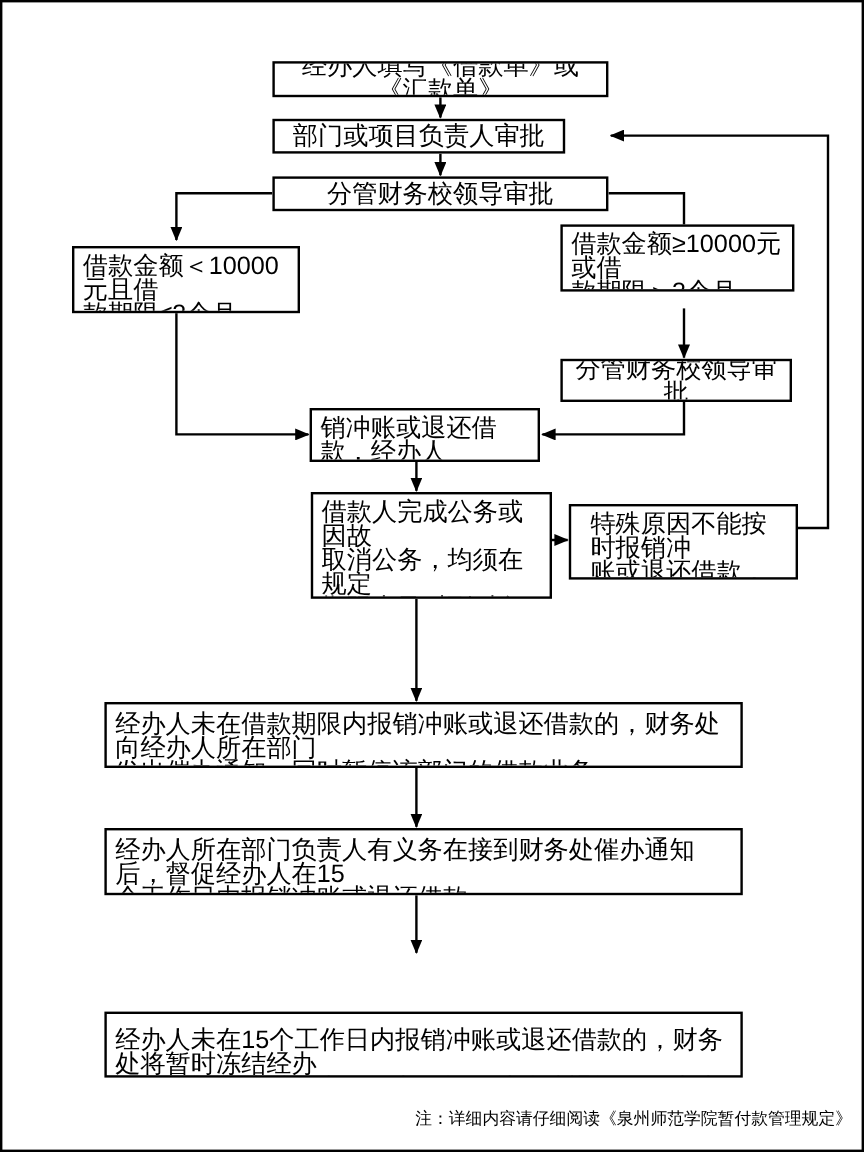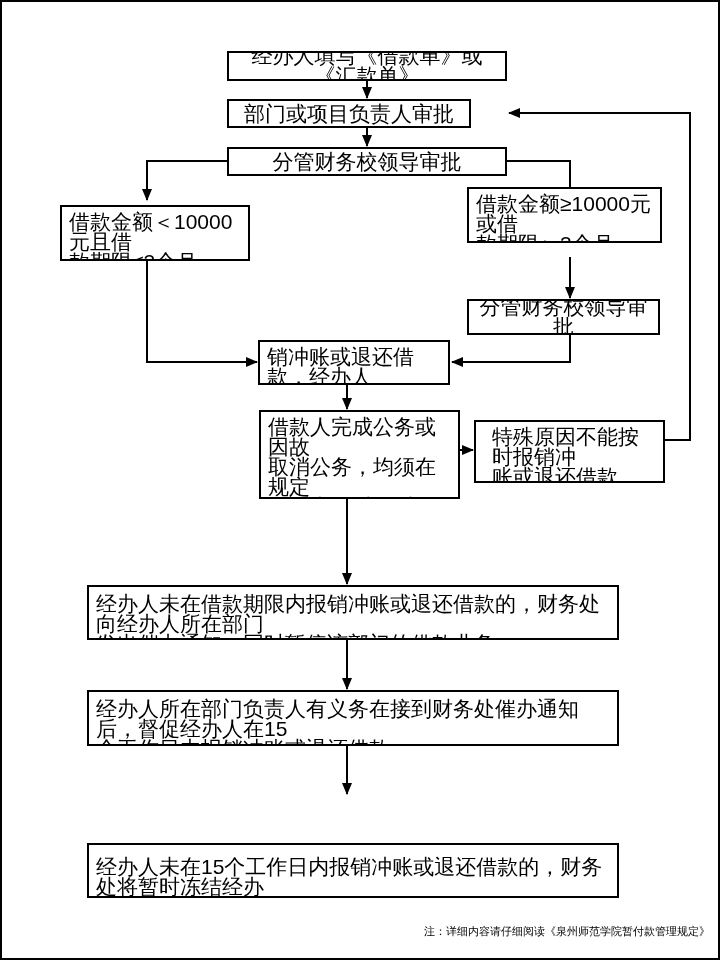--- a/index.html
+++ b/index.html
@@ -44,21 +44,21 @@
   #b6{left:465px;top:297px;width:193px;height:36px;font-family:Liberation Serif, serif;}
   #b7{left:256px;top:338px;width:192px;height:45px;}
   #b8{left:257px;top:408px;width:201px;height:89px;}
   #b9{left:472px;top:418px;width:191px;height:63px;padding-left:16px;}
   #ba{left:85px;top:583px;width:532px;height:55px;padding-top:7px;}
   #bb{left:85px;top:688px;width:532px;height:56px;padding-top:7px;}
   #bc{left:85px;top:793px;width:532px;height:55px;padding-top:12px;margin-top:48px;}
   #note{
     position:absolute;
     right:8px;top:922px;
-    font-size:11px;
+    font-size:14px;
     text-align:right;
     white-space:nowrap;
   }
 </style>
 </head>
 <body>
 
 <div id="page">
 
   <svg id="connectors" width="720" height="960" viewBox="0 0 720 960" fill="none" stroke="#000" stroke-width="2">

